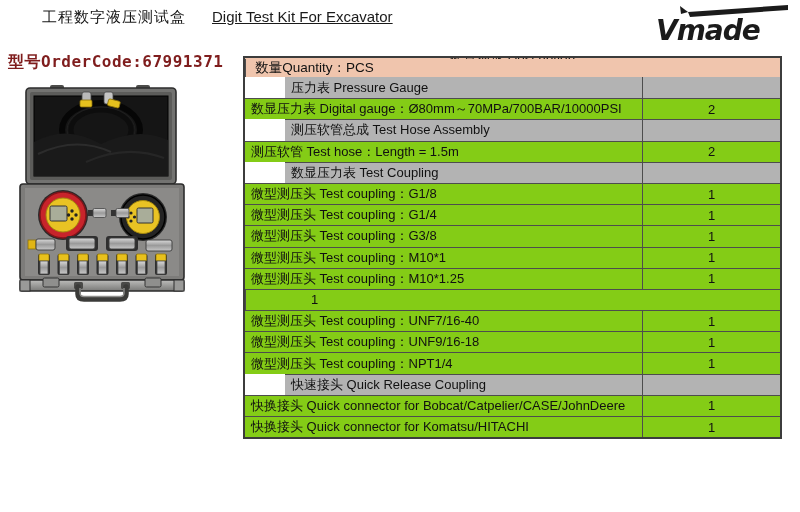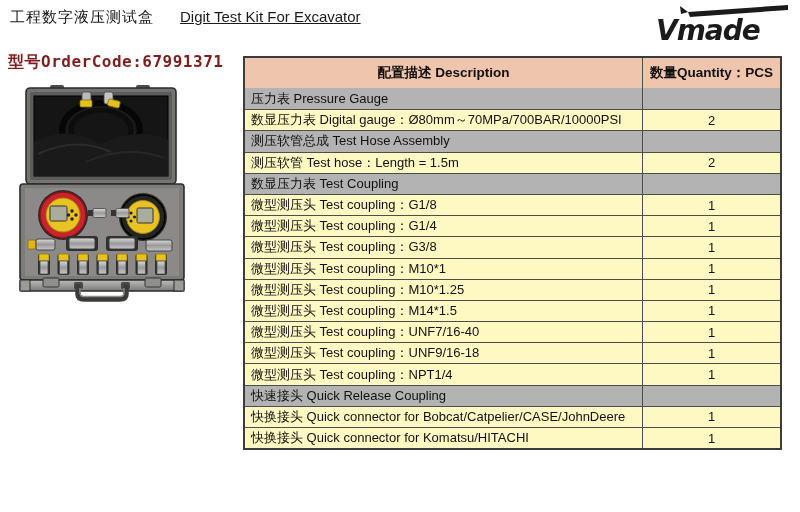--- a/index.html
+++ b/index.html
@@ -1,39 +1,39 @@
 <!DOCTYPE html>
 <html style="--header-bg: #f0c5ad; --section-bg: #b3b3b3;"><head>
 <meta charset="utf-8">
 <style>
   html,body{margin:0;padding:0;background:#ffffff;}
   body{font-family:"Liberation Sans","DejaVu Sans",sans-serif;color:#111;}
   .canvas{position:relative;width:800px;height:512px;background:#fff;overflow:hidden;}
 
   
   .page-header{position:absolute;left:10px;top:8px;display:flex;align-items:baseline;gap:26px;}
-  .title-cn{font-size:15px;color:#141414;letter-spacing:1px;}
+  .title-cn{font-size:15px;color:#141414;letter-spacing:1px;margin-left:32px;}
   .title-en{font-size:15px;color:#1a1a1a;text-decoration:underline;}
 
   
   .brand{position:absolute;right:6px;top:2px;width:144px;height:46px;margin-left:8px;}
 
   
   .order-code{position:absolute;left:8px;top:52px;font-family:"DejaVu Sans Mono","Liberation Mono",monospace;
     font-size:16px;font-weight:600;color:#7f1d1d;letter-spacing:.5px;}
 
   
   .photo{position:absolute;left:16px;top:84px;width:172px;height:220px;}
 
   
   .spec-table{position:absolute;left:243px;top:56px;width:539px;border:2px solid #3c3c3c;box-sizing:border-box;}
-  .t-row{display:flex;height:21.2px;box-sizing:border-box;border-top:1px solid #4d4d4d;background:#fef9c3;}
+  .t-row{display:flex;height:21.2px;box-sizing:border-box;border-top:1px solid #4d4d4d;background:#84cc16;}
   .t-row:first-child{border-top:none;}
-  .t-row.header{background:var(--header-bg,#f0c5ad);height:30px;font-weight:700;}
-  .t-row.section{background:var(--section-bg,#b3b3b3);}
+  .t-row.header{background:var(--header-bg,#f0c5ad);height:19px;font-weight:400;flex-direction:column;}
+  .t-row.section{background:var(--section-bg,#b3b3b3);margin-left:40px;}
   .cell{display:flex;align-items:center;box-sizing:border-box;font-size:13px;white-space:nowrap;overflow:hidden;}
   .cell.desc{flex:1;padding-left:6px;justify-content:flex-start;}
   .cell.qty{width:138px;border-left:1px solid #4d4d4d;justify-content:center;}
   .t-row.header .cell.desc{justify-content:center;padding-left:0;font-size:13.5px;}
   .t-row.header .cell.qty{font-size:13.5px;}
 </style>
 </head>
 <body>
 
 <div class="canvas">
@@ -227,21 +227,20 @@
         </div>
         <div class="t-row item">
           <div class="cell desc">微型测压头 Test coupling：M10*1</div>
           <div class="cell qty">1</div>
         </div>
         <div class="t-row item">
           <div class="cell desc">微型测压头 Test coupling：M10*1.25</div>
           <div class="cell qty">1</div>
         </div>
         <div class="t-row item">
-          <div class="cell desc">微型测压头 Test coupling：M14*1.5</div>
           <div class="cell qty">1</div>
         </div>
         <div class="t-row item">
           <div class="cell desc">微型测压头 Test coupling：UNF7/16-40</div>
           <div class="cell qty">1</div>
         </div>
         <div class="t-row item">
           <div class="cell desc">微型测压头 Test coupling：UNF9/16-18</div>
           <div class="cell qty">1</div>
         </div>

